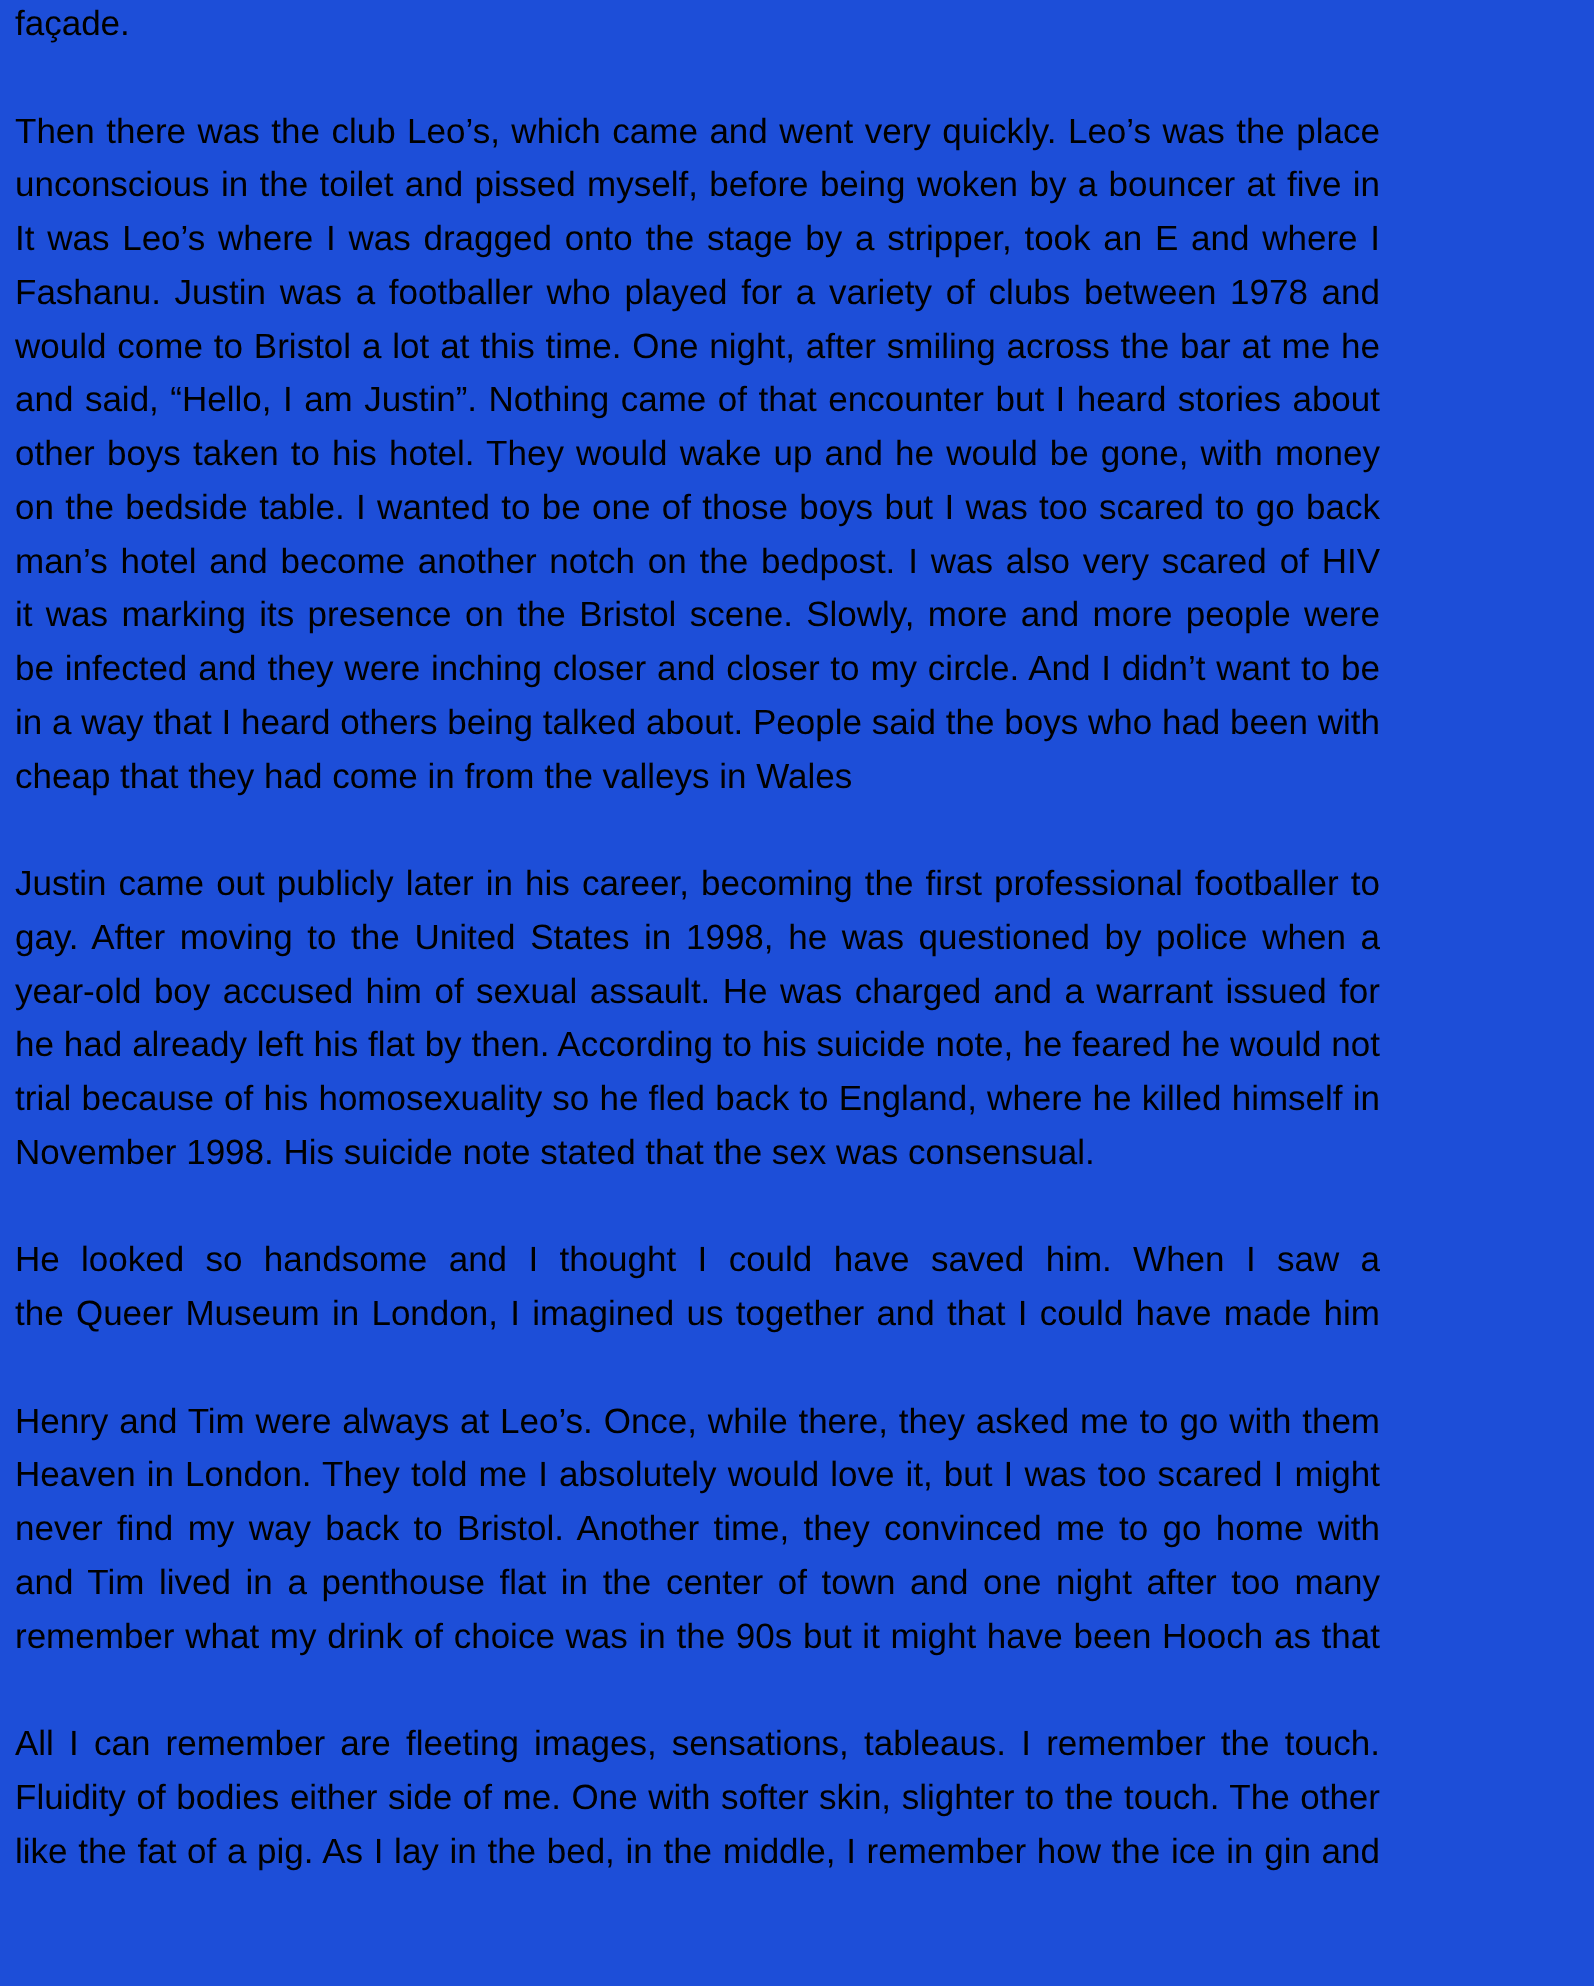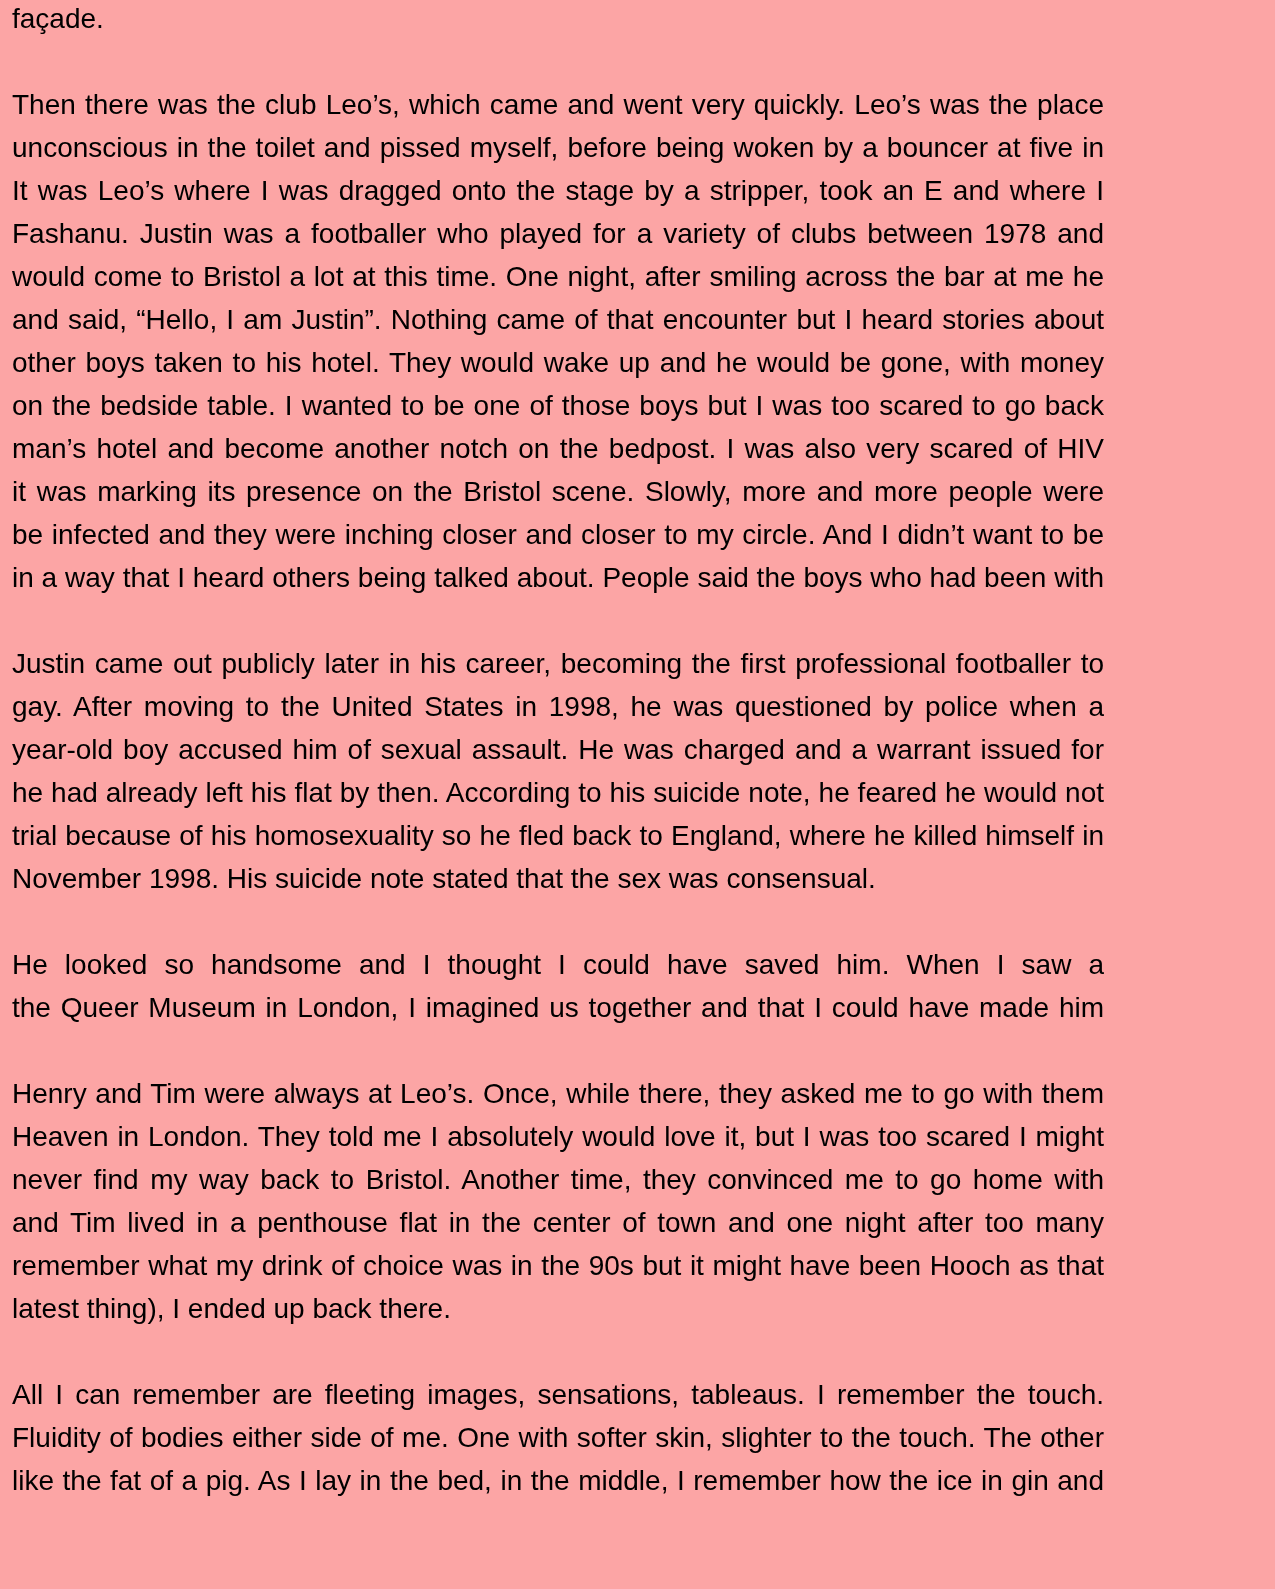--- a/index.html
+++ b/index.html
@@ -4,21 +4,21 @@
 <style>
   html, body {
     margin: 0;
     padding: 0;
     background: #ffffff;
   }
   .page {
     position: relative;
     width: 1275px;
     height: 1589px;
-    background: #fca5a5;
+    background: #1d4ed8;
     overflow: hidden;
     font-family: "Liberation Sans", "DejaVu Sans", sans-serif;
     color: #000000;
   }
   .textblock {
     position: absolute;
     left: 12px;
     top: -3px;
     width: 1092px;
     font-size: 28px;
@@ -57,40 +57,40 @@
         <div class="line">It was Leo’s where I was dragged onto the stage by a stripper, took an E and where I first met Justin</div>
         <div class="line">Fashanu. Justin was a footballer who played for a variety of clubs between 1978 and 1997. Justin</div>
         <div class="line">would come to Bristol a lot at this time. One night, after smiling across the bar at me he came up</div>
         <div class="line">and said, “Hello, I am Justin”. Nothing came of that encounter but I heard stories about him from</div>
         <div class="line">other boys taken to his hotel. They would wake up and he would be gone, with money for them left</div>
         <div class="line">on the bedside table. I wanted to be one of those boys but I was too scared to go back to a famous</div>
         <div class="line">man’s hotel and become another notch on the bedpost. I was also very scared of HIV back then, as</div>
         <div class="line">it was marking its presence on the Bristol scene. Slowly, more and more people were beginning to</div>
         <div class="line">be infected and they were inching closer and closer to my circle. And I didn’t want to be talked about</div>
         <div class="line">in a way that I heard others being talked about. People said the boys who had been with Justin were</div>
+        <div class="line">cheap that they had come in from the valleys in Wales</div>
       </div>
     <div class="para">
         <div class="line">Justin came out publicly later in his career, becoming the first professional footballer to be openly</div>
         <div class="line">gay. After moving to the United States in 1998, he was questioned by police when a seventeen-</div>
         <div class="line">year-old boy accused him of sexual assault. He was charged and a warrant issued for his arrest but</div>
         <div class="line">he had already left his flat by then. According to his suicide note, he feared he would not get a fair</div>
         <div class="line">trial because of his homosexuality so he fled back to England, where he killed himself in London in</div>
         <div class="line">November 1998. His suicide note stated that the sex was consensual.</div>
       </div>
     <div class="para">
         <div class="line">He looked so handsome and I thought I could have saved him. When I saw a photograph of him in</div>
         <div class="line">the Queer Museum in London, I imagined us together and that I could have made him happy and</div>
       </div>
     <div class="para">
         <div class="line">Henry and Tim were always at Leo’s. Once, while there, they asked me to go with them to the famous</div>
         <div class="line">Heaven in London. They told me I absolutely would love it, but I was too scared I might get lost and</div>
         <div class="line">never find my way back to Bristol. Another time, they convinced me to go home with them. Henry</div>
         <div class="line">and Tim lived in a penthouse flat in the center of town and one night after too many drinks (I can’t</div>
         <div class="line">remember what my drink of choice was in the 90s but it might have been Hooch as that was the</div>
-        <div class="line">latest thing), I ended up back there.</div>
       </div>
     <div class="para">
         <div class="line">All I can remember are fleeting images, sensations, tableaus. I remember the touch. Different skins.</div>
         <div class="line">Fluidity of bodies either side of me. One with softer skin, slighter to the touch. The other was thicker,</div>
         <div class="line">like the fat of a pig. As I lay in the bed, in the middle, I remember how the ice in gin and tonic cracked.</div>
       </div>
   </div>
 </div>
 
 </body></html>

